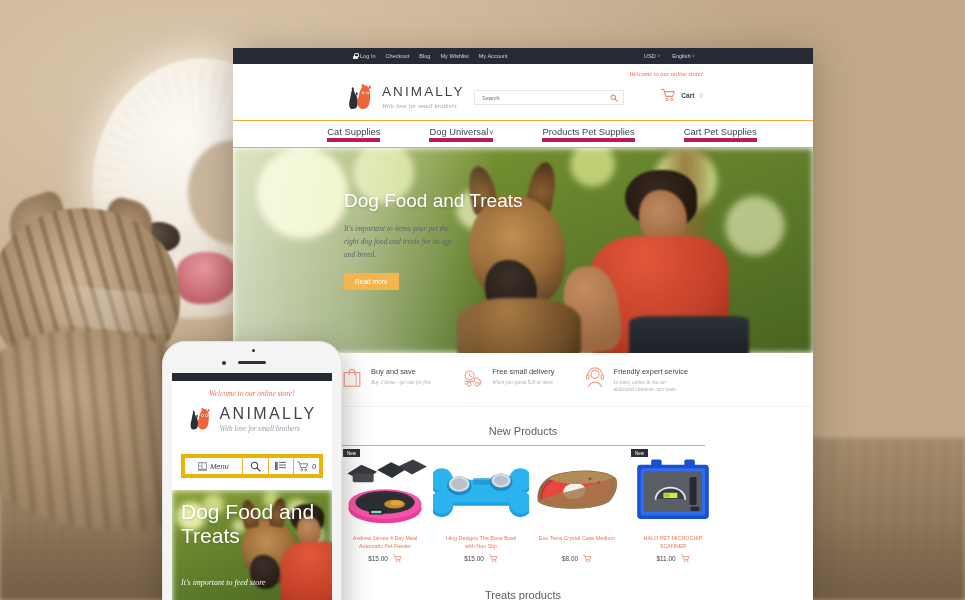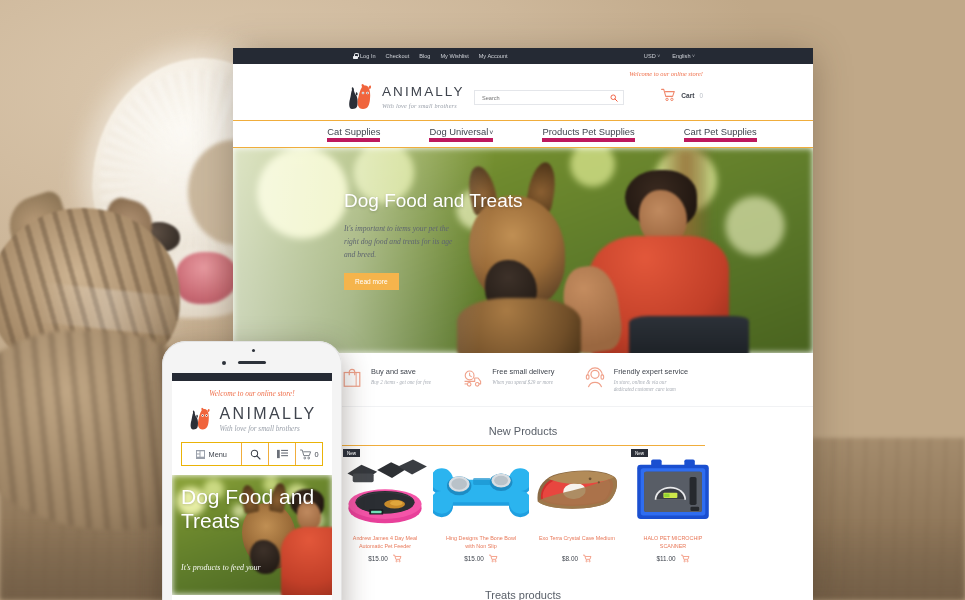--- a/index.html
+++ b/index.html
@@ -331,21 +331,21 @@
   }
   .ph-topbar { height: 8px; background: #252a34; }
   .ph-welcome {
     text-align: center; font-family: "Liberation Serif", serif; font-style: italic;
     font-size: 7.4px; color: #ef6f4a; padding: 8px 0 0 0;
   }
   .ph-logo { display: flex; align-items: center; justify-content: center; gap: 6px; padding: 7px 0 9px 0; }
   .ph-logo-mark { width: 26px; height: 28px; position: relative; }
   .ph-logo-l1 { font-size: 16px; letter-spacing: 2.4px; color: #3f444d; line-height: 1; }
   .ph-logo-l2 { font-family: "Liberation Serif", serif; font-style: italic; font-size: 7.2px; color: #9aa0aa; margin-top: 3px; }
-  .ph-nav { display: flex; margin: 0 9px; border: 1px solid #eab308; height: 24px; }
+  .ph-nav { display: flex; margin: 12px 9px; border: 4px solid #eab308; height: 24px; font-style: italic; }
   .ph-nav > div {
     flex: 1; display: flex; align-items: center; justify-content: center; gap: 3px;
     border-right: 1px solid #f0ad3c; font-size: 7.4px; color: #3f444d; cursor: pointer;
   }
   .ph-nav > div:last-child { border-right: none; }
   .ph-nav .wide { flex: 2.3; }
   .ph-hero { margin-top: 9px; position: relative; height: 120px; overflow: hidden; }
   .ph-hero-title {
     position: absolute; left: 9px; top: 10px; font-size: 21px; line-height: 1.15;
     color: #fff; text-shadow: 0 1px 3px rgba(0,0,0,.2);
@@ -705,16 +705,16 @@
         <div class="hero-green"></div>
         <div style="position:absolute;left:44%;top:28px;width:54px;height:66px;border-radius:46% 54% 42% 58%;background:radial-gradient(circle at 45% 35%,#c08f53 0%,#9a6b38 48%,#5e4125 85%);filter:blur(.7px);"></div>
         <div style="position:absolute;left:44%;top:10px;width:15px;height:28px;background:radial-gradient(circle at 50% 60%,#8a5f31 0%,#4e3519 90%);border-radius:50% 50% 14% 14% / 64% 64% 18% 18%;transform:rotate(-12deg);filter:blur(.8px);"></div>
         <div style="position:absolute;left:62%;top:8px;width:15px;height:29px;background:radial-gradient(circle at 50% 60%,#8a5f31 0%,#4e3519 90%);border-radius:50% 50% 14% 14% / 64% 64% 18% 18%;transform:rotate(10deg);filter:blur(.8px);"></div>
         <div style="position:absolute;left:49%;top:65px;width:30px;height:34px;border-radius:44% 56% 48% 52%;background:radial-gradient(circle at 45% 30%,#3d3129 0%,#241c16 75%);filter:blur(.9px);"></div>
         <div style="position:absolute;left:74%;top:14px;width:34px;height:28px;border-radius:52% 48% 42% 58%;background:radial-gradient(circle at 45% 38%,#3a2a20 0%,#1e150f 85%);filter:blur(.9px);"></div>
         <div style="position:absolute;left:78%;top:26px;width:24px;height:30px;border-radius:44% 56% 48% 52%;background:radial-gradient(circle at 42% 36%,#c08a5f 0%,#9d6840 75%);filter:blur(.8px);"></div>
         <div style="position:absolute;left:68%;top:52px;width:70px;height:72px;border-radius:34% 28% 8% 8%;background:radial-gradient(circle at 40% 18%,#e2573a 0%,#c23f28 60%,#8c2a19 100%);filter:blur(1.2px);"></div>
       </div>
       <div class="ph-hero-title">Dog Food and Treats</div>
-      <div class="ph-hero-sub">It's products to feed your</div>
+      <div class="ph-hero-sub">It's important to feed store</div>
     </div>
   </div>
 </div>
 
 </body></html>

